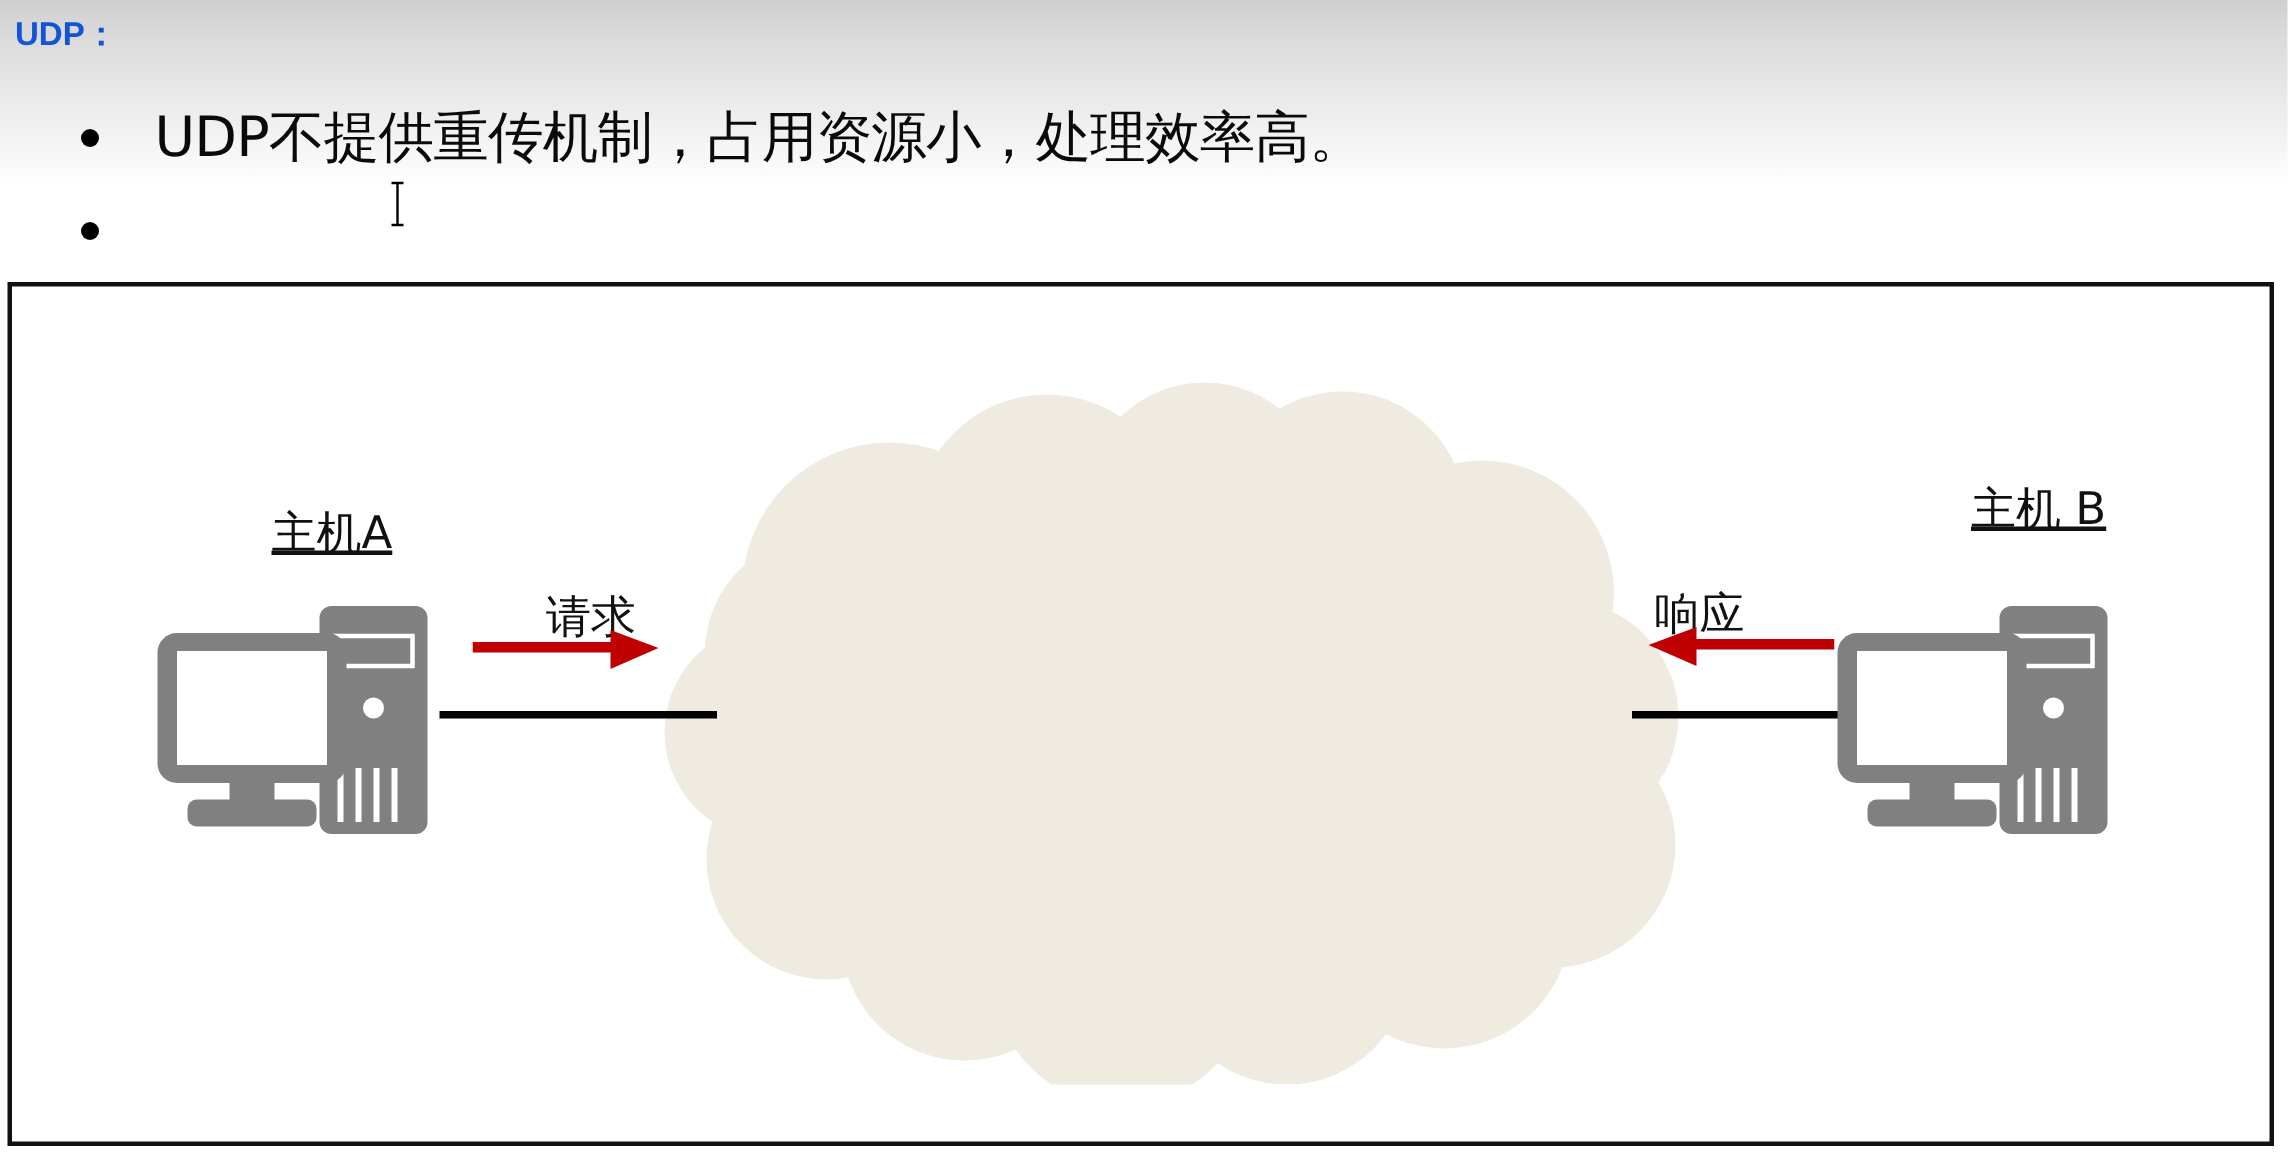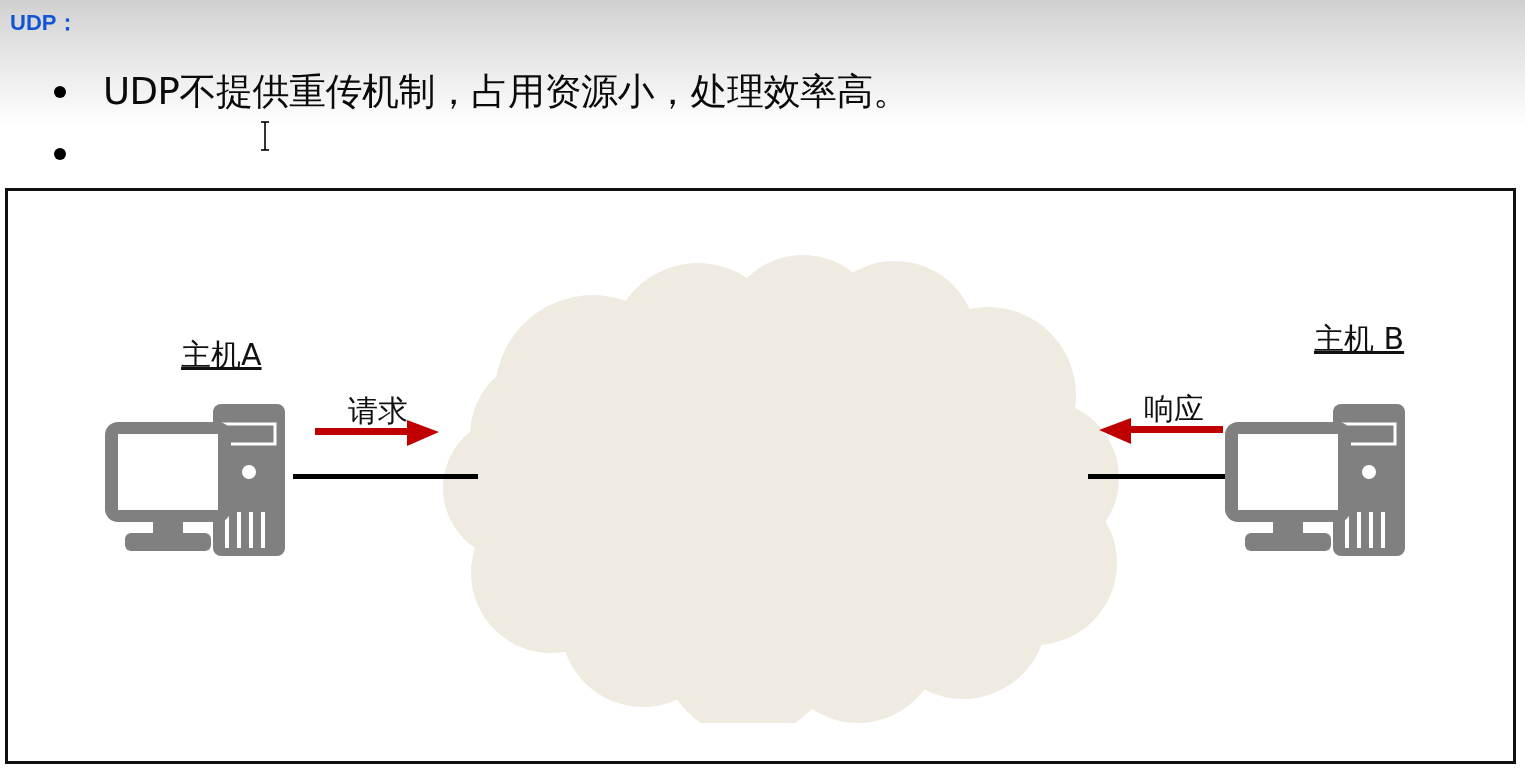--- a/index.html
+++ b/index.html
@@ -161,20 +161,21 @@
     text-decoration: underline;
   }
 
   
   .arrow-label {
     position: absolute;
     font-size: 30px;
     color: #111111;
     white-space: nowrap;
     font-family: "DejaVu Sans", "Liberation Sans", sans-serif;
+    margin-left: 16px;
   }
 
   .arrow-svg { position: absolute; }
 
   
   .text-cursor {
     position: absolute;
     left: 258px;
     top: 119px;
     width: 14px;
@@ -273,21 +274,21 @@
     <div class="host-label" style="left:1273px; top:128px;margin-left:33px;">主机 B</div>
 
     <div class="arrow-label" style="left:340px; top:200px;">请求</div>
     <div class="arrow-svg" style="left:307px; top:226px;">
       <svg width="126" height="32" viewBox="0 0 126 32">
         <rect x="0" y="11" width="98" height="7" fill="#c00000"></rect>
         <polygon points="92,3 124,15 92,29" fill="#c00000"></polygon>
       </svg>
     </div>
 
-    <div class="arrow-label" style="left:1136px; top:198px;">响应</div>
+    <div class="arrow-label" style="left:1079px; top:198px;">响应</div>
     <div class="arrow-svg" style="left:1089px; top:224px;">
       <svg width="126" height="32" viewBox="0 0 126 32">
         <rect x="28" y="11" width="98" height="7" fill="#c00000"></rect>
         <polygon points="34,3 2,15 34,29" fill="#c00000"></polygon>
       </svg>
     </div>
 
   </div>
 
   <div class="text-cursor">

